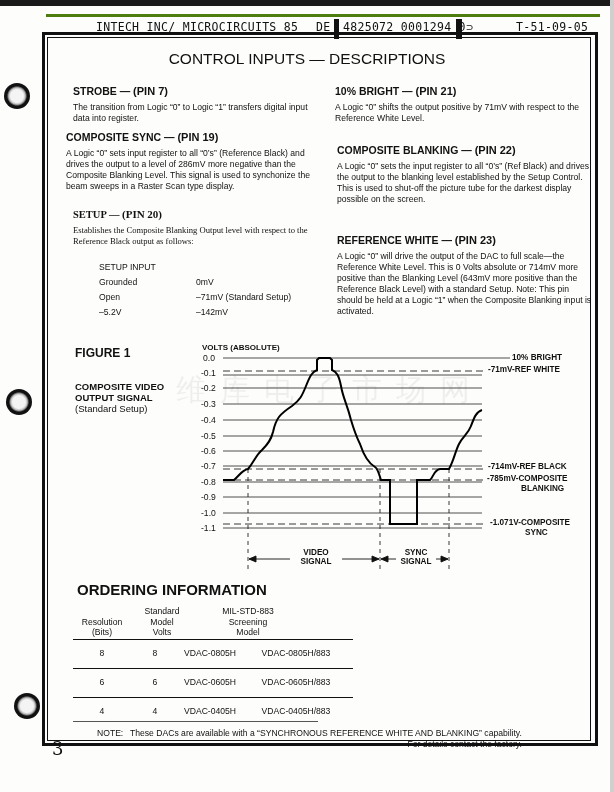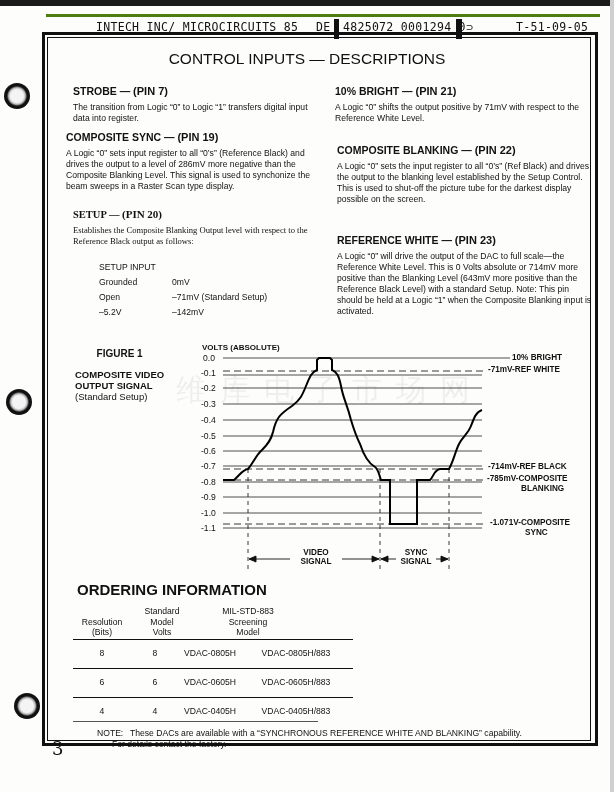--- a/index.html
+++ b/index.html
@@ -33,37 +33,37 @@
     }
     .title {
       position: absolute; left: 0; width: 614px; top: 50px; text-align: center;
       font-weight: normal; font-size: 15.5px;
     }
     .sec { position: absolute; font-size: 8.6px; line-height: 11px; }
     .sec h3 { margin: 0 0 5px 0; font-size: 10.5px; font-weight: bold; }
     .sec h3 .pin { font-size: 11px; font-weight: bold; }
     .sec p { margin: 0; }
     .setup-table { position: absolute; left: 99px; top: 262px; font-size: 8.6px; line-height: 11px; }
-    .setup-table .row { display: flex; margin-bottom: 4px; }
+    .setup-table .row { display: flex; margin-bottom: 4px; gap: 24px; }
     .setup-table .c1 { width: 73px; }
     .setup-table .c2 { width: 150px; }
     .fig { position: absolute; left: 75px; top: 348px; font-size: 9.5px; line-height: 11px; }
-    .fig .fnum { font-weight: bold; font-size: 10px; margin-bottom: 10px; text-align: center; }
+    .fig .fnum { font-weight: bold; font-size: 12px; margin-bottom: 22px; }
     .fig .ftitle { font-weight: bold; }
     .chart-svg { position: absolute; left: 0; top: 0; }
     .ordering-title { position: absolute; left: 77px; top: 581px; font-weight: bold; font-size: 15px; }
     .otable { position: absolute; left: 73px; top: 606px; font-size: 8.6px; line-height: 10.5px; }
     .otable .hrow { display: flex; align-items: flex-end; border-bottom: 1px solid #111; padding-bottom: 1px; width: 280px; }
     .otable .drow { display: flex; align-items: center; height: 28px; border-bottom: 1px solid #111; width: 280px; }
     .otable .drow:last-child { border-bottom: none; }
     .otable .c { text-align: center; }
     .otable .w1 { width: 58px; } .otable .w2 { width: 48px; } .otable .w3 { width: 62px; } .otable .w4 { width: 110px; }
     .note { position: absolute; left: 79px; top: 728px; font-size: 8.6px; line-height: 11px; }
     .note .lbl { display: inline-block; width: 33px; margin-left: 18px; }
-    .note .l2 { padding-left: 33px; }
+    .note .l2 { padding-left: 33px; text-align: right; }
     .note-rule { position: absolute; left: 73px; top: 721px; width: 245px; border-top: 1px solid #555; }
     .pagenum { position: absolute; left: 52px; top: 738px; font-size: 18px; font-family: "DejaVu Serif", serif; }
     .watermark { position: absolute; left: 176px; top: 370px; font-size: 30px; color: rgba(0,0,0,0.06); letter-spacing: 14px; font-family: "DejaVu Serif", serif; }
   </style>
 </head>
 <body>
 
 <div class="topbar"></div>
 <div class="rightedge"></div>
 

